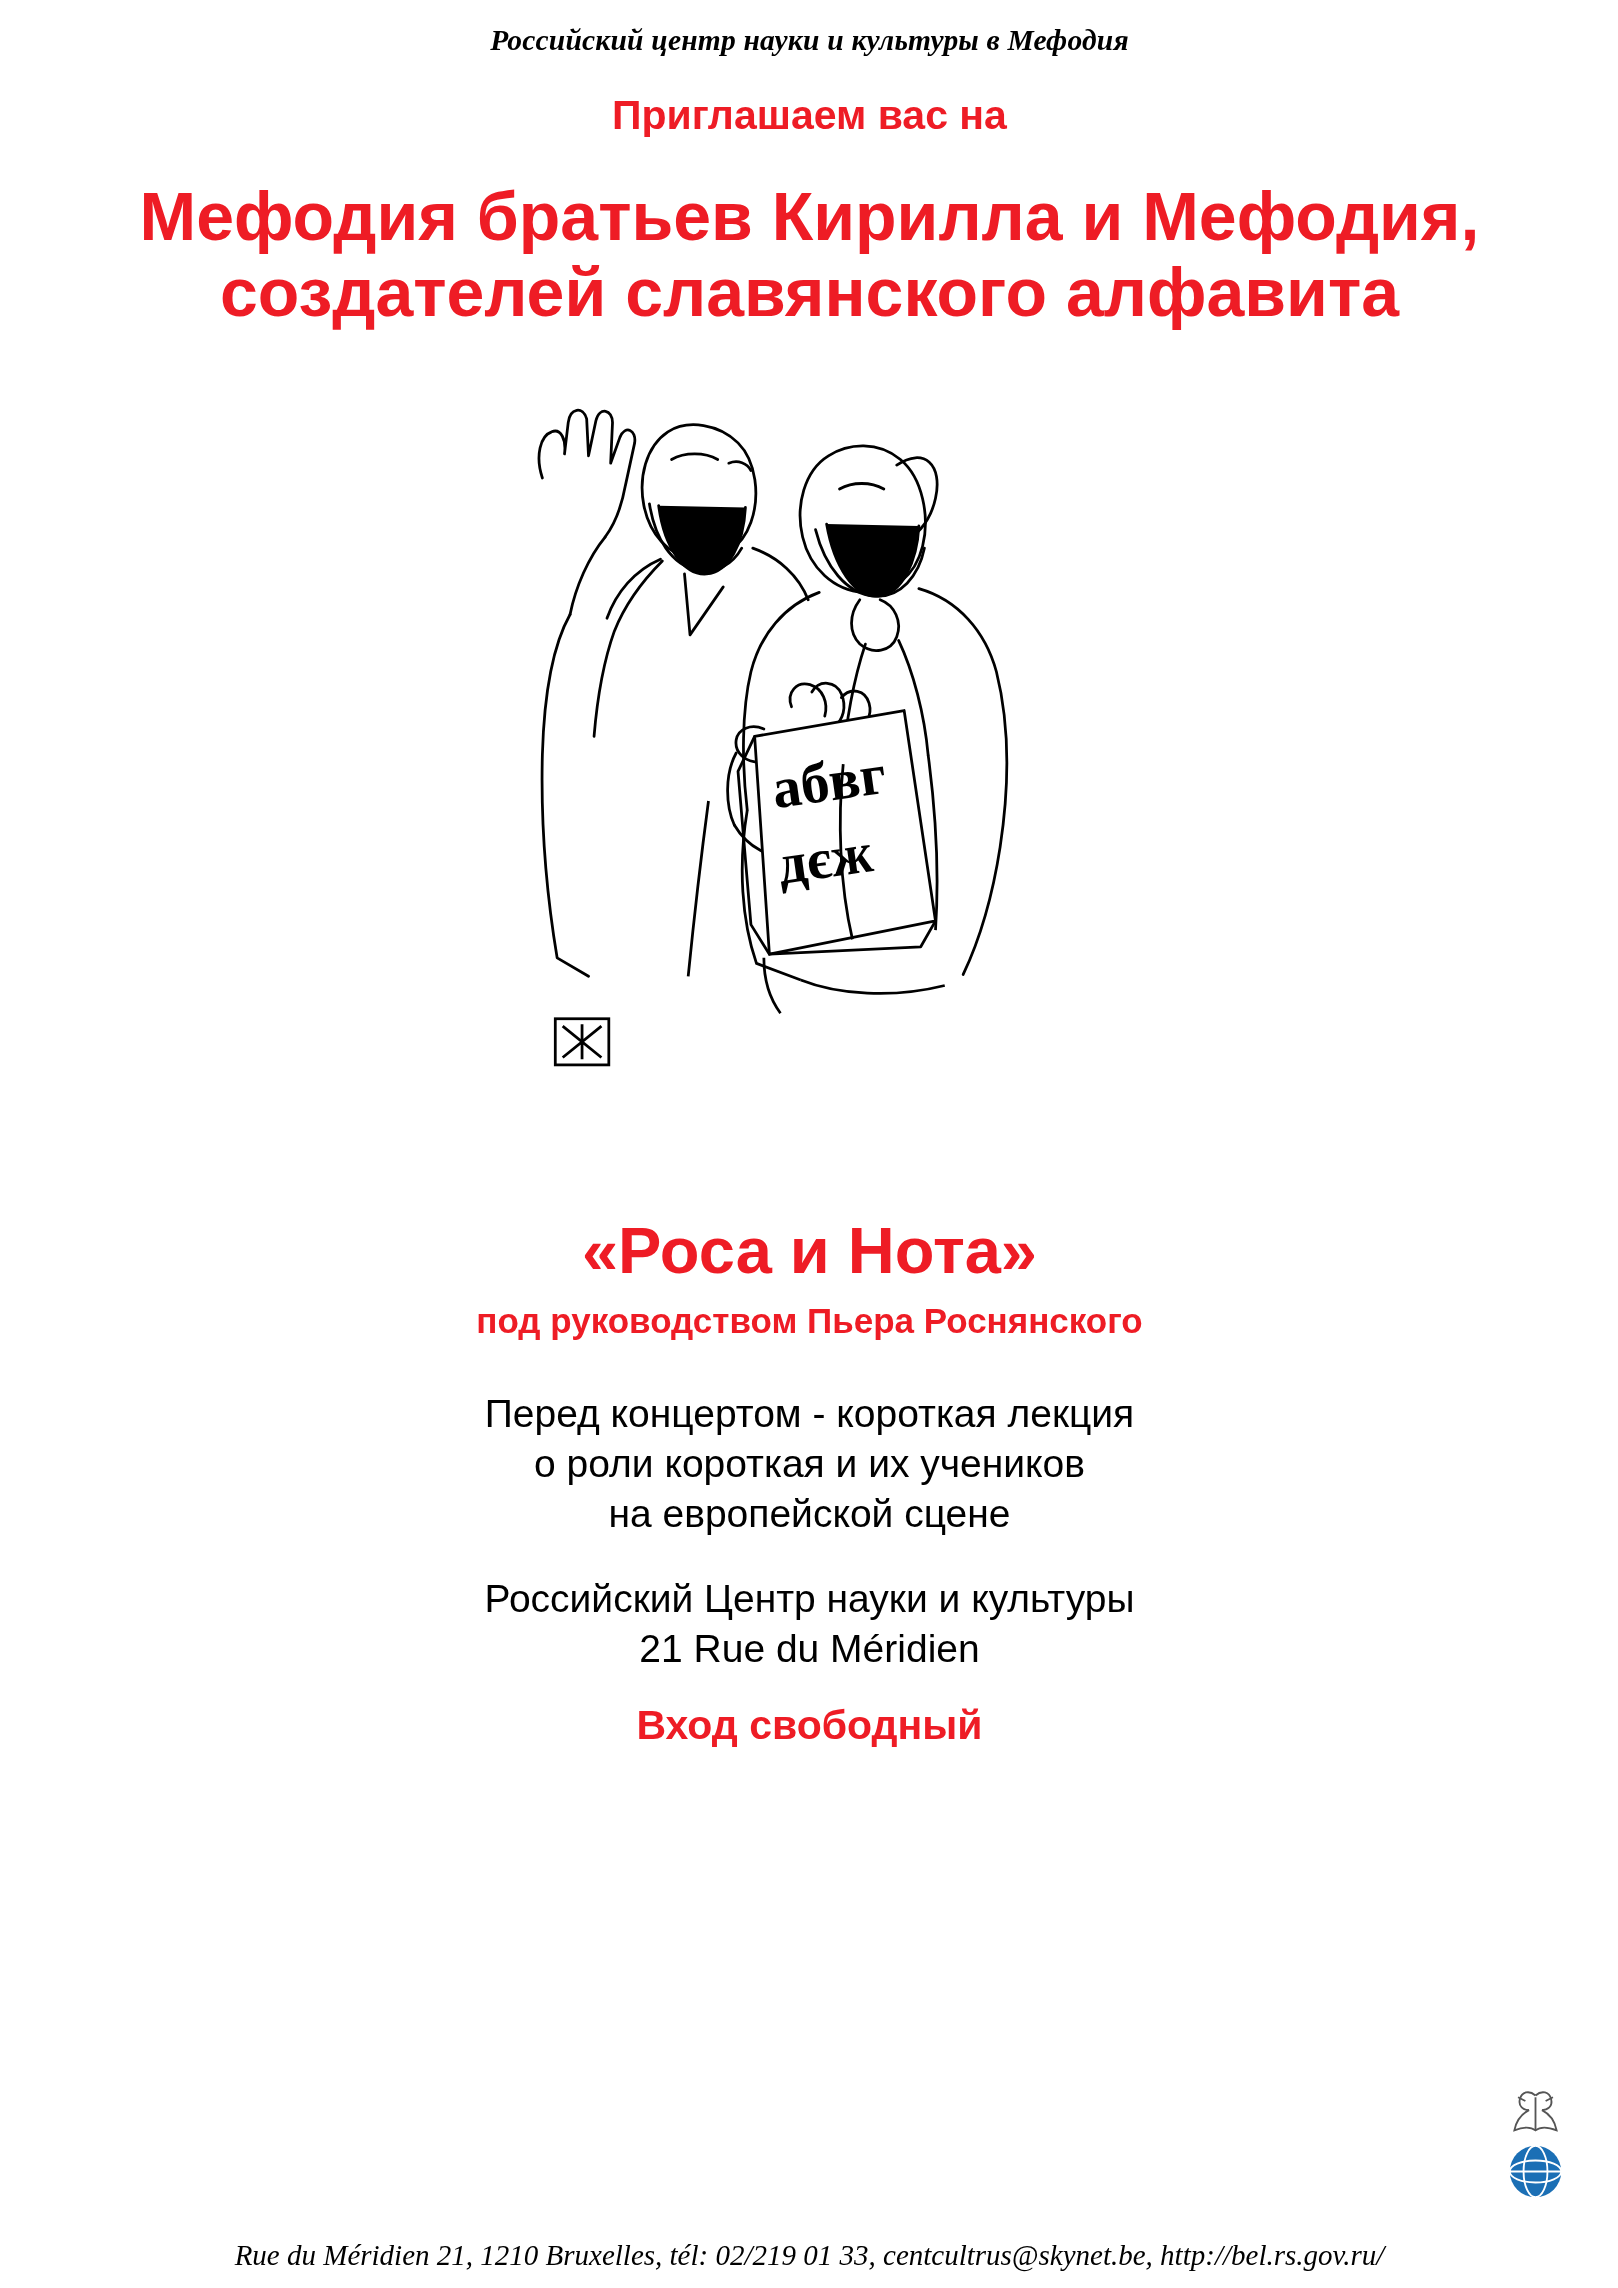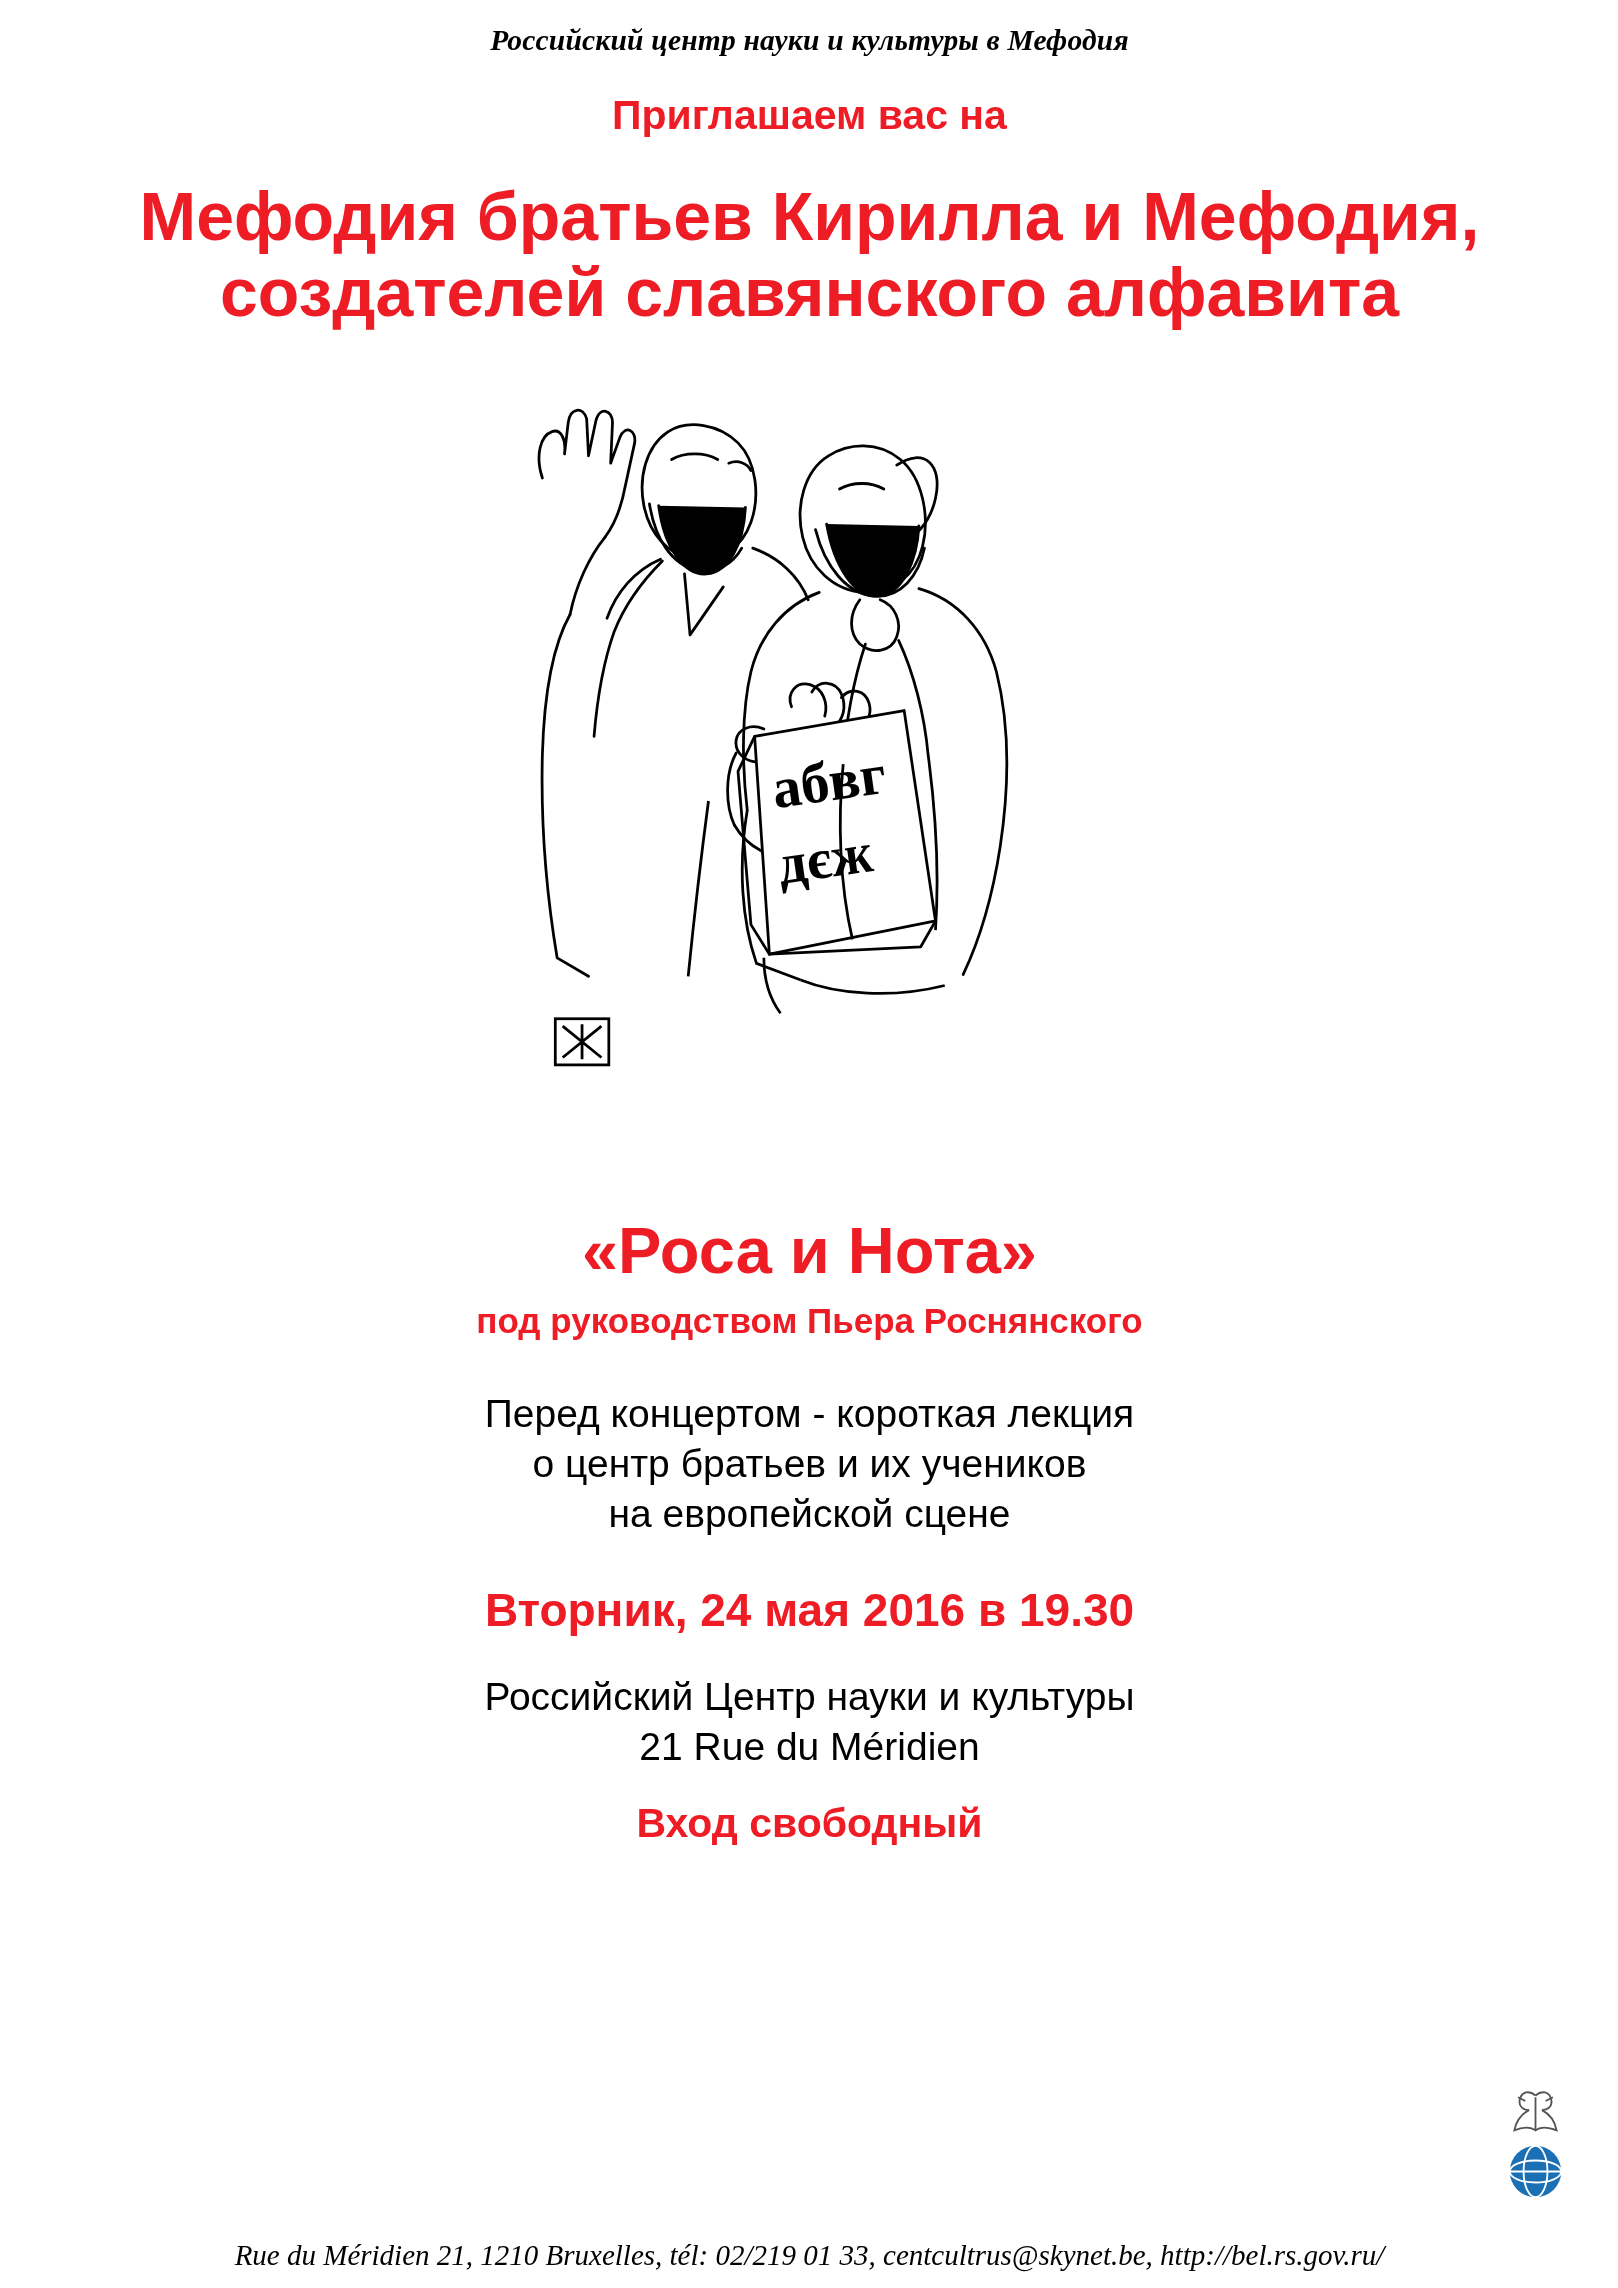--- a/index.html
+++ b/index.html
@@ -215,25 +215,24 @@
     </svg>
   </div>
 
 
   <div class="choir-name">«Роса и Нота»</div>
 
   <div class="conductor">под руководством Пьера Роснянского</div>
 
   <div class="lecture">
     <div>Перед концертом - короткая лекция</div>
-    <div>о центр братьев и их учеников</div>
+    <div>о роли короткая и их учеников</div>
     <div>на европейской сцене</div>
   </div>
 
-  <div class="datetime">Вторник, 24 мая 2016 в 19.30</div>
 
   <div class="venue">
     <div>Российский Центр науки и культуры</div>
     <div>21 Rue du Méridien</div>
   </div>
 
   <div class="free-entry">Вход свободный</div>
 
   <div class="logos">
     <span class="logo-eagle">

